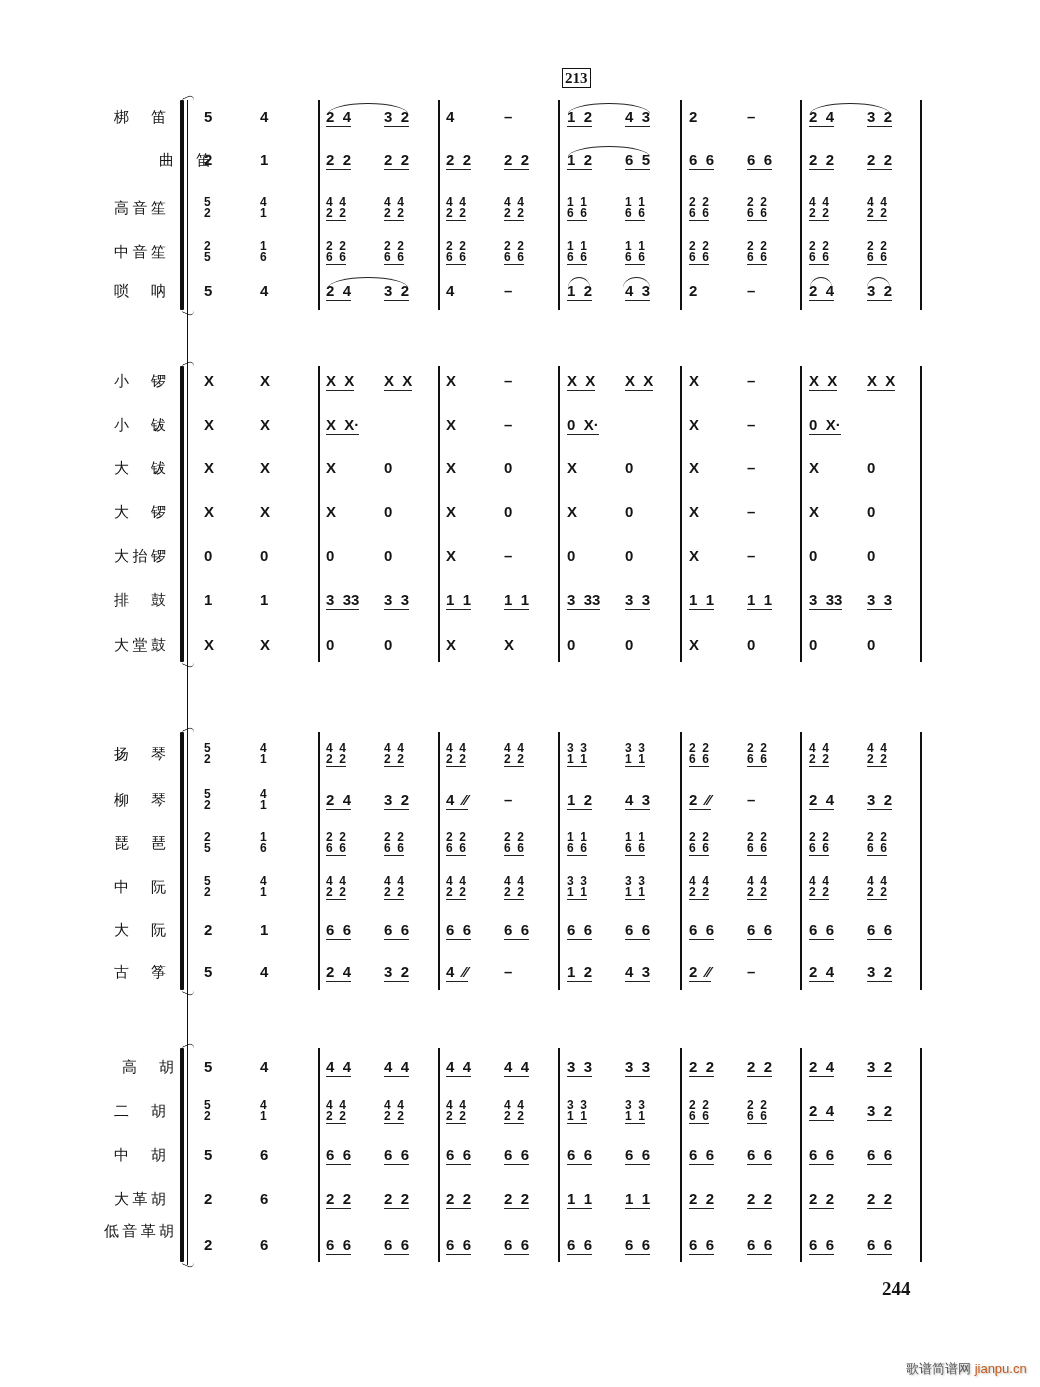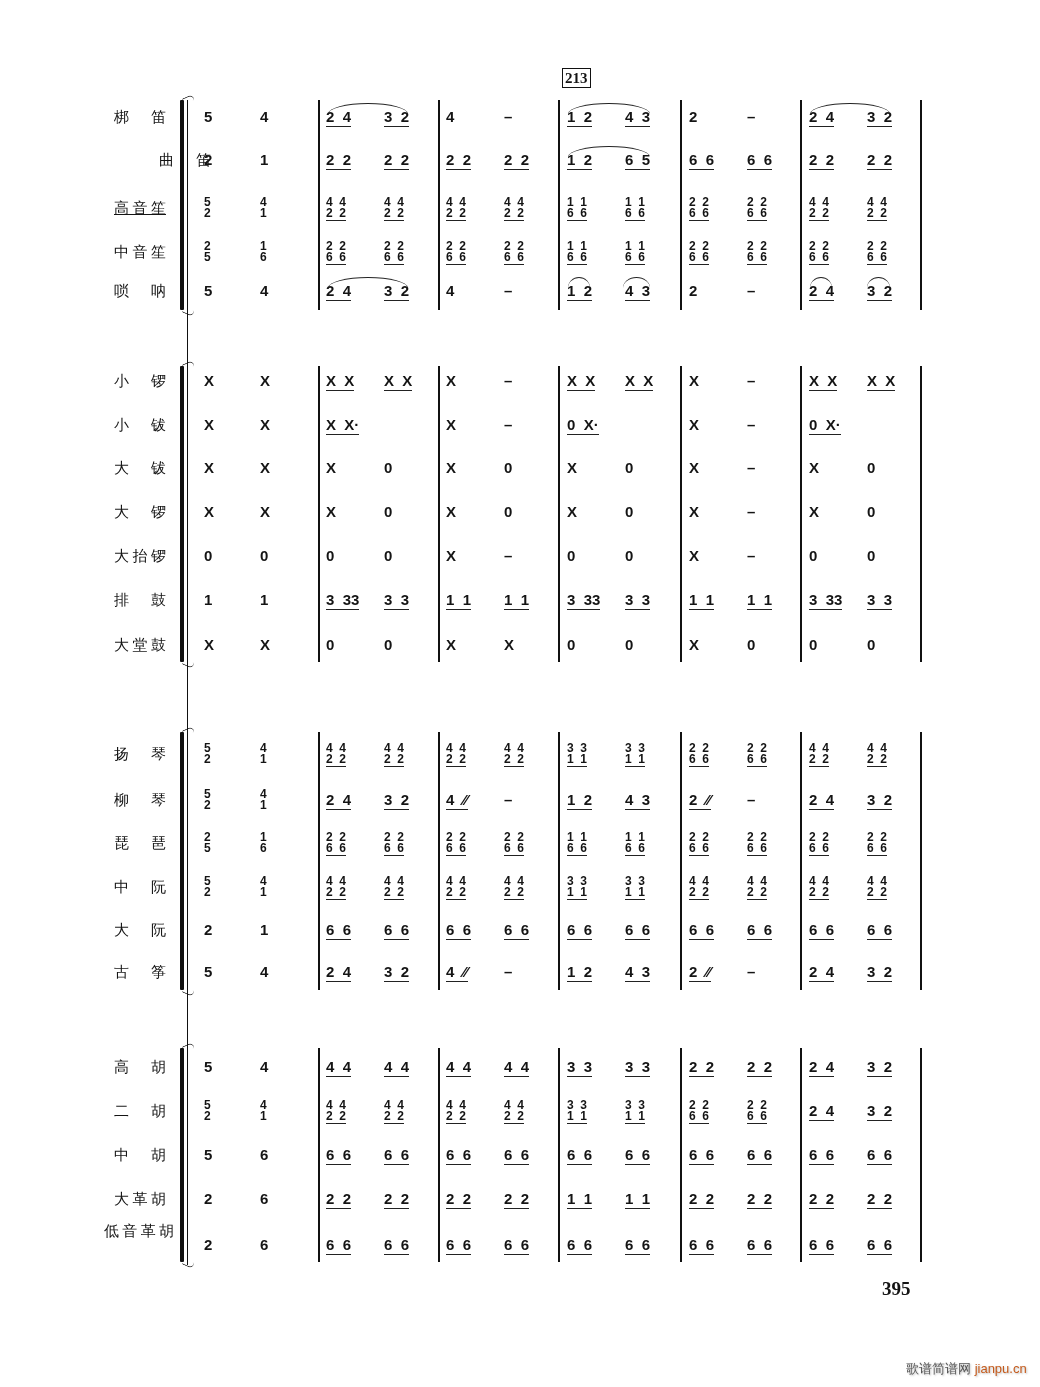--- a/index.html
+++ b/index.html
@@ -63,21 +63,21 @@
     <div class="note" style="left: 326px; top: 152px;"><span class="ul">2  2</span></div>
     <div class="note" style="left: 384px; top: 152px;"><span class="ul">2  2</span></div>
     <div class="note" style="left: 446px; top: 152px;"><span class="ul">2  2</span></div>
     <div class="note" style="left: 504px; top: 152px;"><span class="ul">2  2</span></div>
     <div class="note" style="left: 567px; top: 152px;"><span class="ul">1  2</span></div>
     <div class="note" style="left: 625px; top: 152px;"><span class="ul">6  5</span></div>
     <div class="note" style="left: 689px; top: 152px;"><span class="ul">6  6</span></div>
     <div class="note" style="left: 747px; top: 152px;"><span class="ul">6  6</span></div>
     <div class="note" style="left: 809px; top: 152px;"><span class="ul">2  2</span></div>
     <div class="note" style="left: 867px; top: 152px;"><span class="ul">2  2</span></div>
-    <div class="label narrow" style="top: 199px; text-decoration: underline;">高音笙</div>
+    <div class="label narrow" style="top: 199px;">高音笙</div>
     <div class="note stack" style="left: 204px; top: 197px;"><div>5</div><div>2</div></div>
     <div class="note stack" style="left: 260px; top: 197px;"><div>4</div><div>1</div></div>
     <div class="note stack" style="left: 326px; top: 197px;"><div>4  4</div><div class="ul">2  2</div></div>
     <div class="note stack" style="left: 384px; top: 197px;"><div>4  4</div><div class="ul">2  2</div></div>
     <div class="note stack" style="left: 446px; top: 197px;"><div>4  4</div><div class="ul">2  2</div></div>
     <div class="note stack" style="left: 504px; top: 197px;"><div>4  4</div><div class="ul">2  2</div></div>
     <div class="note stack" style="left: 567px; top: 197px;"><div>1  1</div><div class="ul">6  6</div></div>
     <div class="note stack" style="left: 625px; top: 197px;"><div>1  1</div><div class="ul">6  6</div></div>
     <div class="note stack" style="left: 689px; top: 197px;"><div>2  2</div><div class="ul">6  6</div></div>
     <div class="note stack" style="left: 747px; top: 197px;"><div>2  2</div><div class="ul">6  6</div></div>
@@ -295,21 +295,21 @@
     <div class="note" style="left: 867px; top: 964px;"><span class="ul">3  2</span></div>
     <div class="bracket" style="top: 1048px; height: 214px;"></div>
     <div class="bracket-hook-top" style="top: 1044px;"></div>
     <div class="bracket-hook-bot" style="top: 1260px;"></div>
     <div class="barline" style="left: 318px; top: 1048px; height: 214px;"></div>
     <div class="barline" style="left: 438px; top: 1048px; height: 214px;"></div>
     <div class="barline" style="left: 558px; top: 1048px; height: 214px;"></div>
     <div class="barline" style="left: 680px; top: 1048px; height: 214px;"></div>
     <div class="barline" style="left: 800px; top: 1048px; height: 214px;"></div>
     <div class="barline" style="left: 920px; top: 1048px; height: 214px;"></div>
-    <div class="label narrow" style="top: 1058px;">高 胡</div>
+    <div class="label narrow" style="top: 1058px; margin-left: 8px;">高 胡</div>
     <div class="note" style="left: 204px; top: 1059px;"><span>5</span></div>
     <div class="note" style="left: 260px; top: 1059px;"><span>4</span></div>
     <div class="note" style="left: 326px; top: 1059px;"><span class="ul">4  4</span></div>
     <div class="note" style="left: 384px; top: 1059px;"><span class="ul">4  4</span></div>
     <div class="note" style="left: 446px; top: 1059px;"><span class="ul">4  4</span></div>
     <div class="note" style="left: 504px; top: 1059px;"><span class="ul">4  4</span></div>
     <div class="note" style="left: 567px; top: 1059px;"><span class="ul">3  3</span></div>
     <div class="note" style="left: 625px; top: 1059px;"><span class="ul">3  3</span></div>
     <div class="note" style="left: 689px; top: 1059px;"><span class="ul">2  2</span></div>
     <div class="note" style="left: 747px; top: 1059px;"><span class="ul">2  2</span></div>
@@ -371,17 +371,17 @@
     <div class="slur" style="left: 568px; top: 103px; width: 82px;"></div>
     <div class="slur" style="left: 810px; top: 103px; width: 80px;"></div>
     <div class="slur" style="left: 568px; top: 146px; width: 82px;"></div>
     <div class="slur" style="left: 328px; top: 277px; width: 80px;"></div>
     <div class="slur" style="left: 568px; top: 277px; width: 22px;"></div>
     <div class="slur" style="left: 623px; top: 277px; width: 27px;"></div>
     <div class="slur" style="left: 810px; top: 277px; width: 22px;"></div>
     <div class="slur" style="left: 867px; top: 277px; width: 23px;"></div>
   </div>
 
-<div class="page-num">395</div>
+<div class="page-num">244</div>
 <div class="watermark">
   <span>歌谱简谱网</span>
   <span class="domain">jianpu.cn</span>
 </div>
 
 </body></html>

